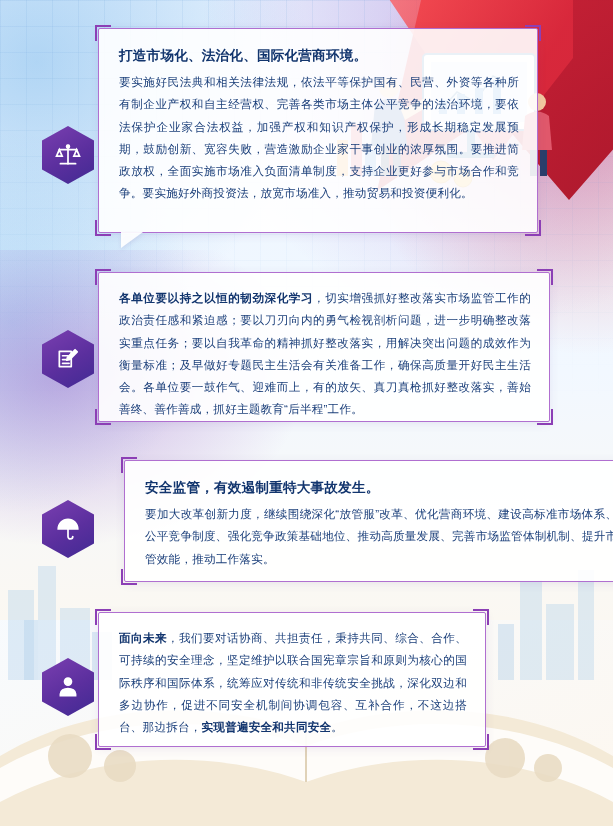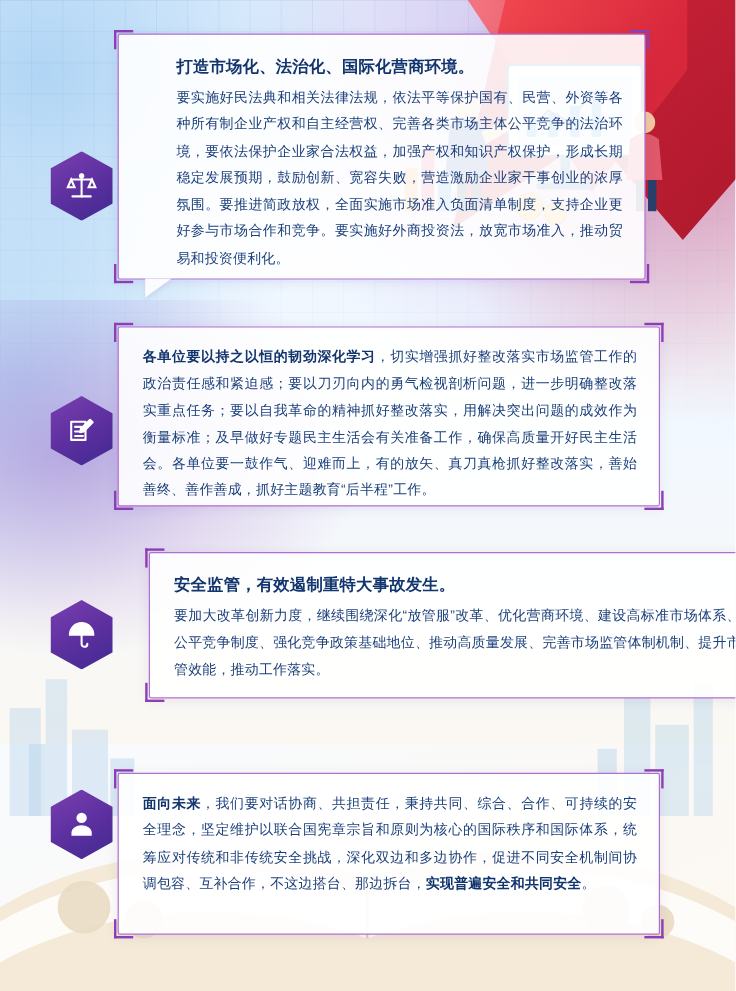--- a/index.html
+++ b/index.html
@@ -140,24 +140,24 @@
   .tail {
     position: absolute;
     width: 0; height: 0;
     border-top: 16px solid rgba(255,255,255,0.92);
     border-right: 22px solid transparent;
     left: 22px;
     bottom: -16px;
     filter: drop-shadow(0 2px 2px rgba(90,60,150,0.12));
   }
 
-  .card1 { left: 98px; top: 28px;  width: 440px; height: 205px; padding-left: 28px; }
+  .card1 { left: 98px; top: 28px;  width: 440px; height: 205px; }
   .card2 { left: 98px; top: 272px; width: 452px; height: 150px; }
   .card3 { left: 114px; top: 460px; width: 536px; height: 122px; margin-left: 10px; }
-  .card4 { left: 98px; top: 612px; width: 452px; height: 135px; margin-top: 32px; }
+  .card4 { left: 98px; top: 612px; width: 388px; height: 135px; }
 
   .hex1 { left: 42px; top: 126px; }
   .hex2 { left: 42px; top: 330px; }
   .hex3 { left: 42px; top: 500px; }
   .hex4 { left: 42px; top: 658px; }
 </style>
 </head>
 <body>
 
 <div id="poster">

